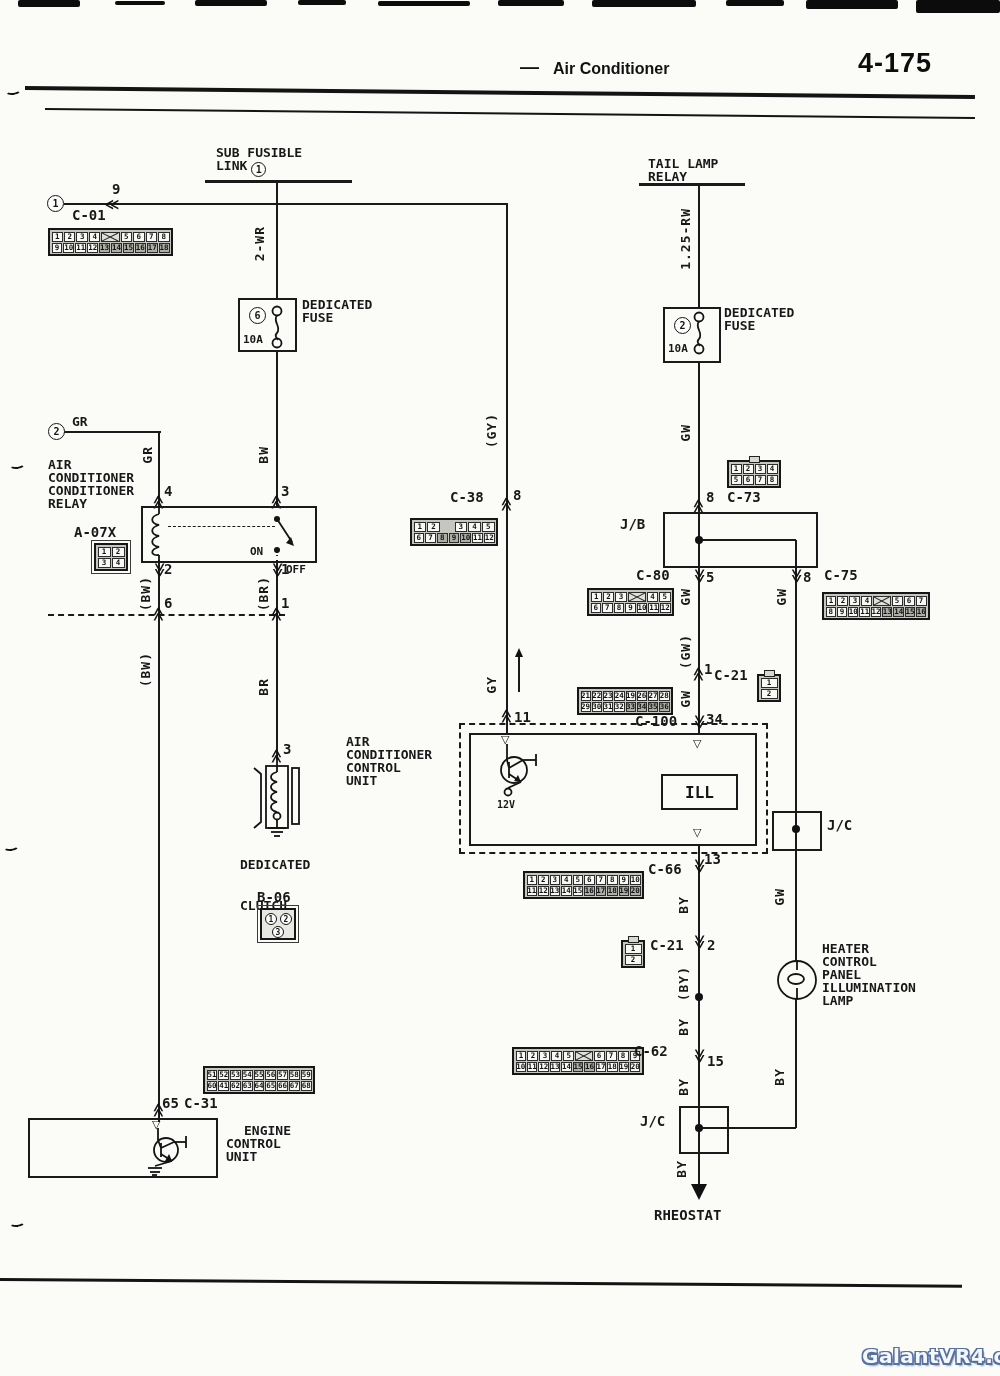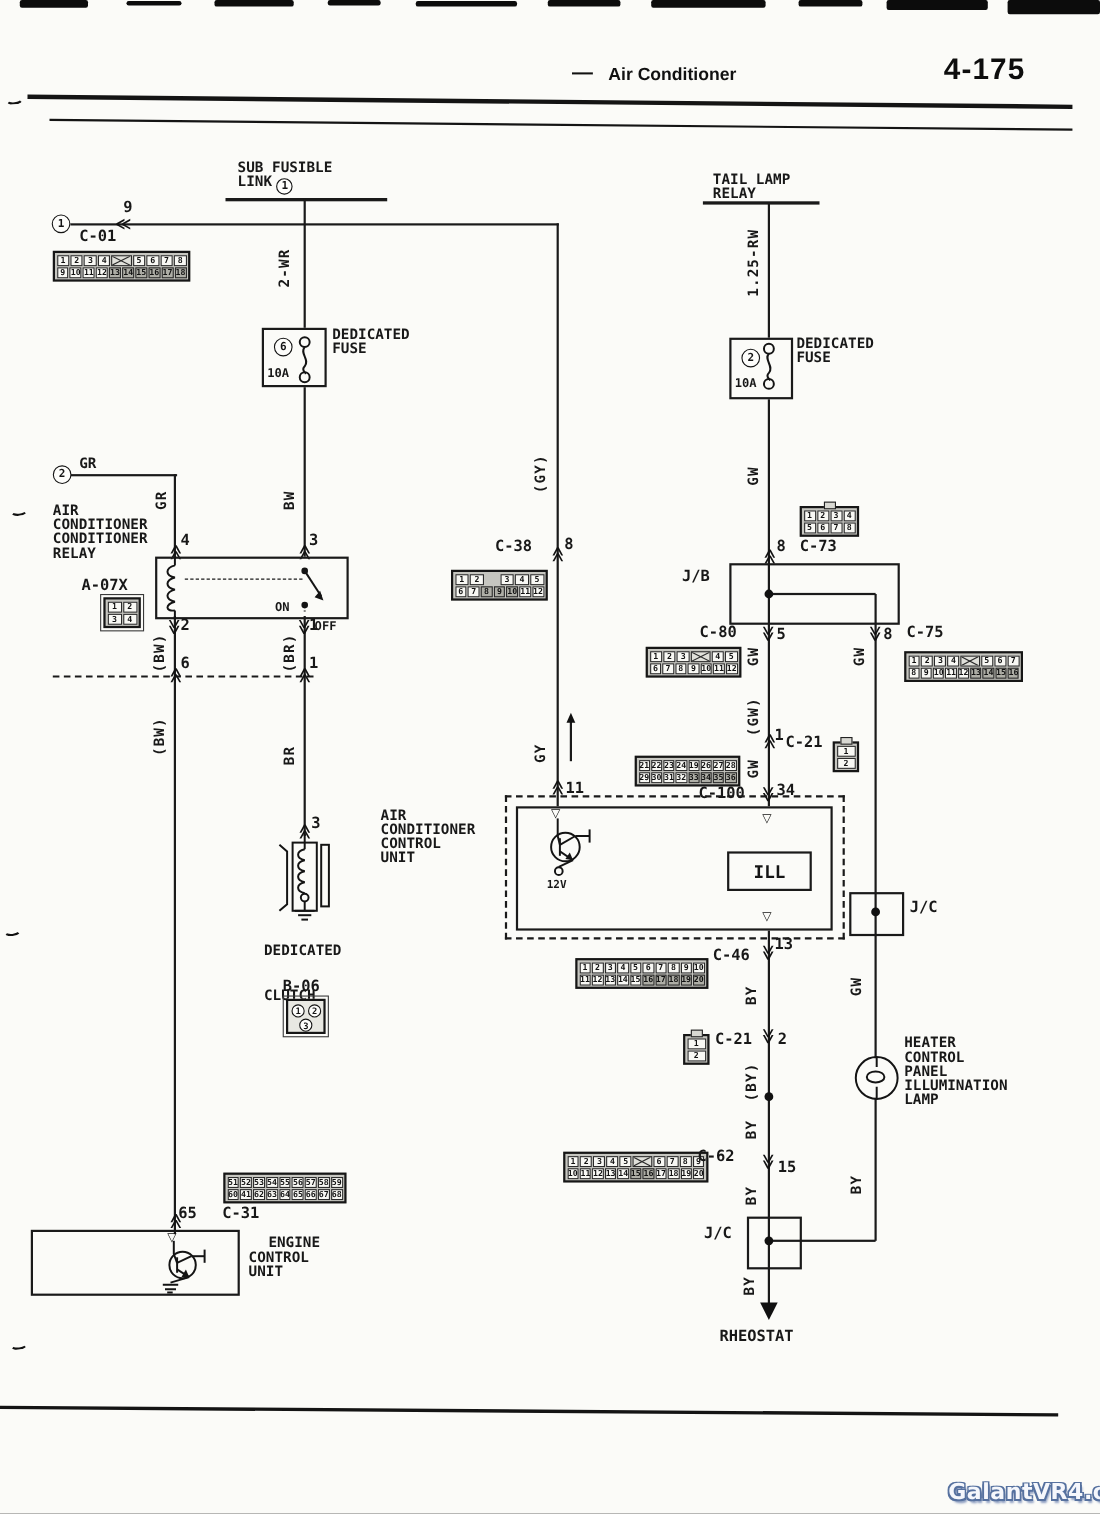--- a/index.html
+++ b/index.html
@@ -416,21 +416,21 @@
   </svg>
   <span class="t f10" style="left:497px;top:800px">12V</span>
   <span class="tri" style="left:693px;top:737px">▽</span>
   <div class="box illbox" style="left:661px;top:774px;width:77px;height:36px;background:#fbfbf8">
     <span>ILL</span>
   </div>
   <span class="tri" style="left:693px;top:826px">▽</span>
 
   <span class="t f14" style="left:704px;top:852px">13</span>
   <span class="chev down" style="left:691px;top:858px">≪</span>
-  <span class="t f14" style="left:648px;top:862px">C-46</span>
+  <span class="t f14" style="left:648px;top:862px">C-66</span>
   <div class="conn" style="left:523px;top:871px;width:121px">
       <div class="crow">
         <div class="ccell">1</div>
         <div class="ccell">2</div>
         <div class="ccell">3</div>
         <div class="ccell">4</div>
         <div class="ccell">5</div>
         <div class="ccell">6</div>
         <div class="ccell">7</div>
         <div class="ccell">8</div>
@@ -540,21 +540,21 @@
         <div class="ccell">62</div>
         <div class="ccell">63</div>
         <div class="ccell">64</div>
         <div class="ccell">65</div>
         <div class="ccell">66</div>
         <div class="ccell">67</div>
         <div class="ccell">68</div>
       </div>
     </div>
   <span class="t f14" style="left:162px;top:1096px">65</span>
-  <span class="t f14" style="left:202px;top:1096px">C-31</span>
+  <span class="t f14" style="left:184px;top:1096px">C-31</span>
   <span class="chev up" style="left:151px;top:1102px">≪</span>
   <div class="box" style="left:28px;top:1118px;width:190px;height:60px"></div>
   <span class="tri" style="left:152px;top:1118px">▽</span>
   <svg class="icon" style="left:142px;top:1128px" width="56" height="48" viewBox="0 0 56 48">
     <line x1="16" y1="0" x2="16" y2="12"></line>
     <circle cx="24" cy="22" r="12"></circle>
     <line x1="19" y1="15" x2="19" y2="29"></line>
     <line x1="16" y1="12" x2="19" y2="20"></line>
     <line x1="19" y1="20" x2="32" y2="14"></line>
     <line x1="32" y1="14" x2="44" y2="14"></line>

